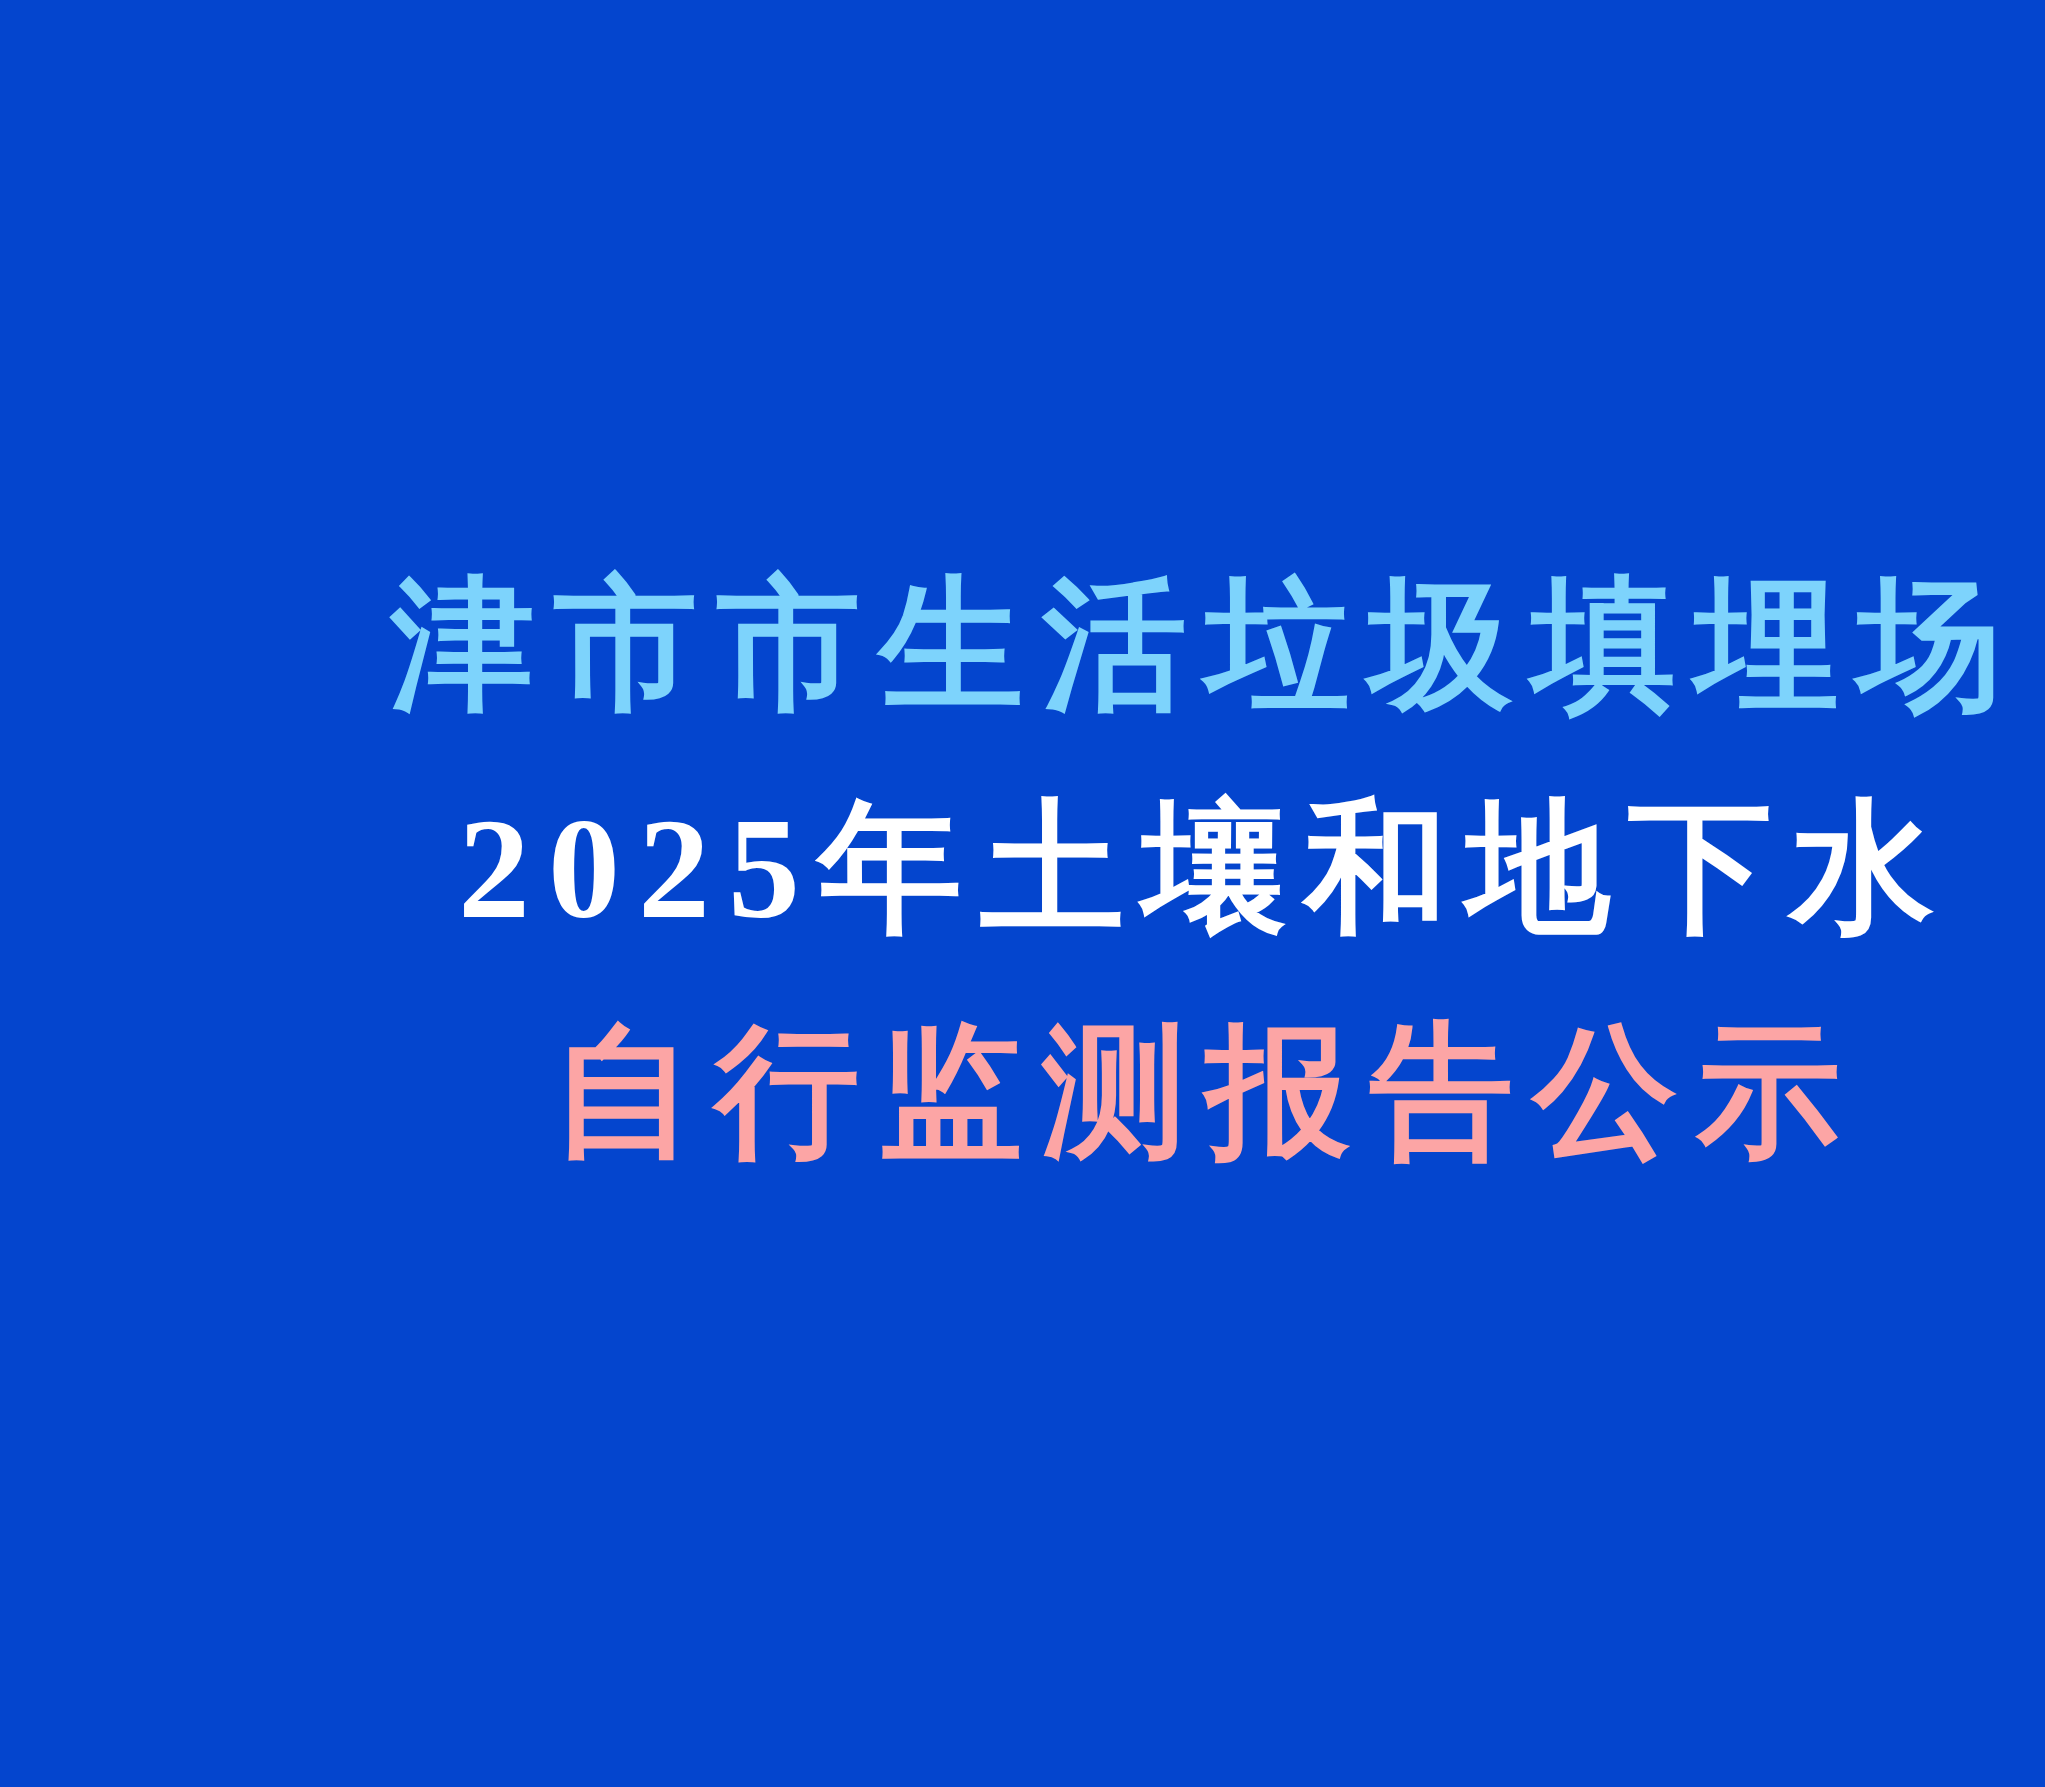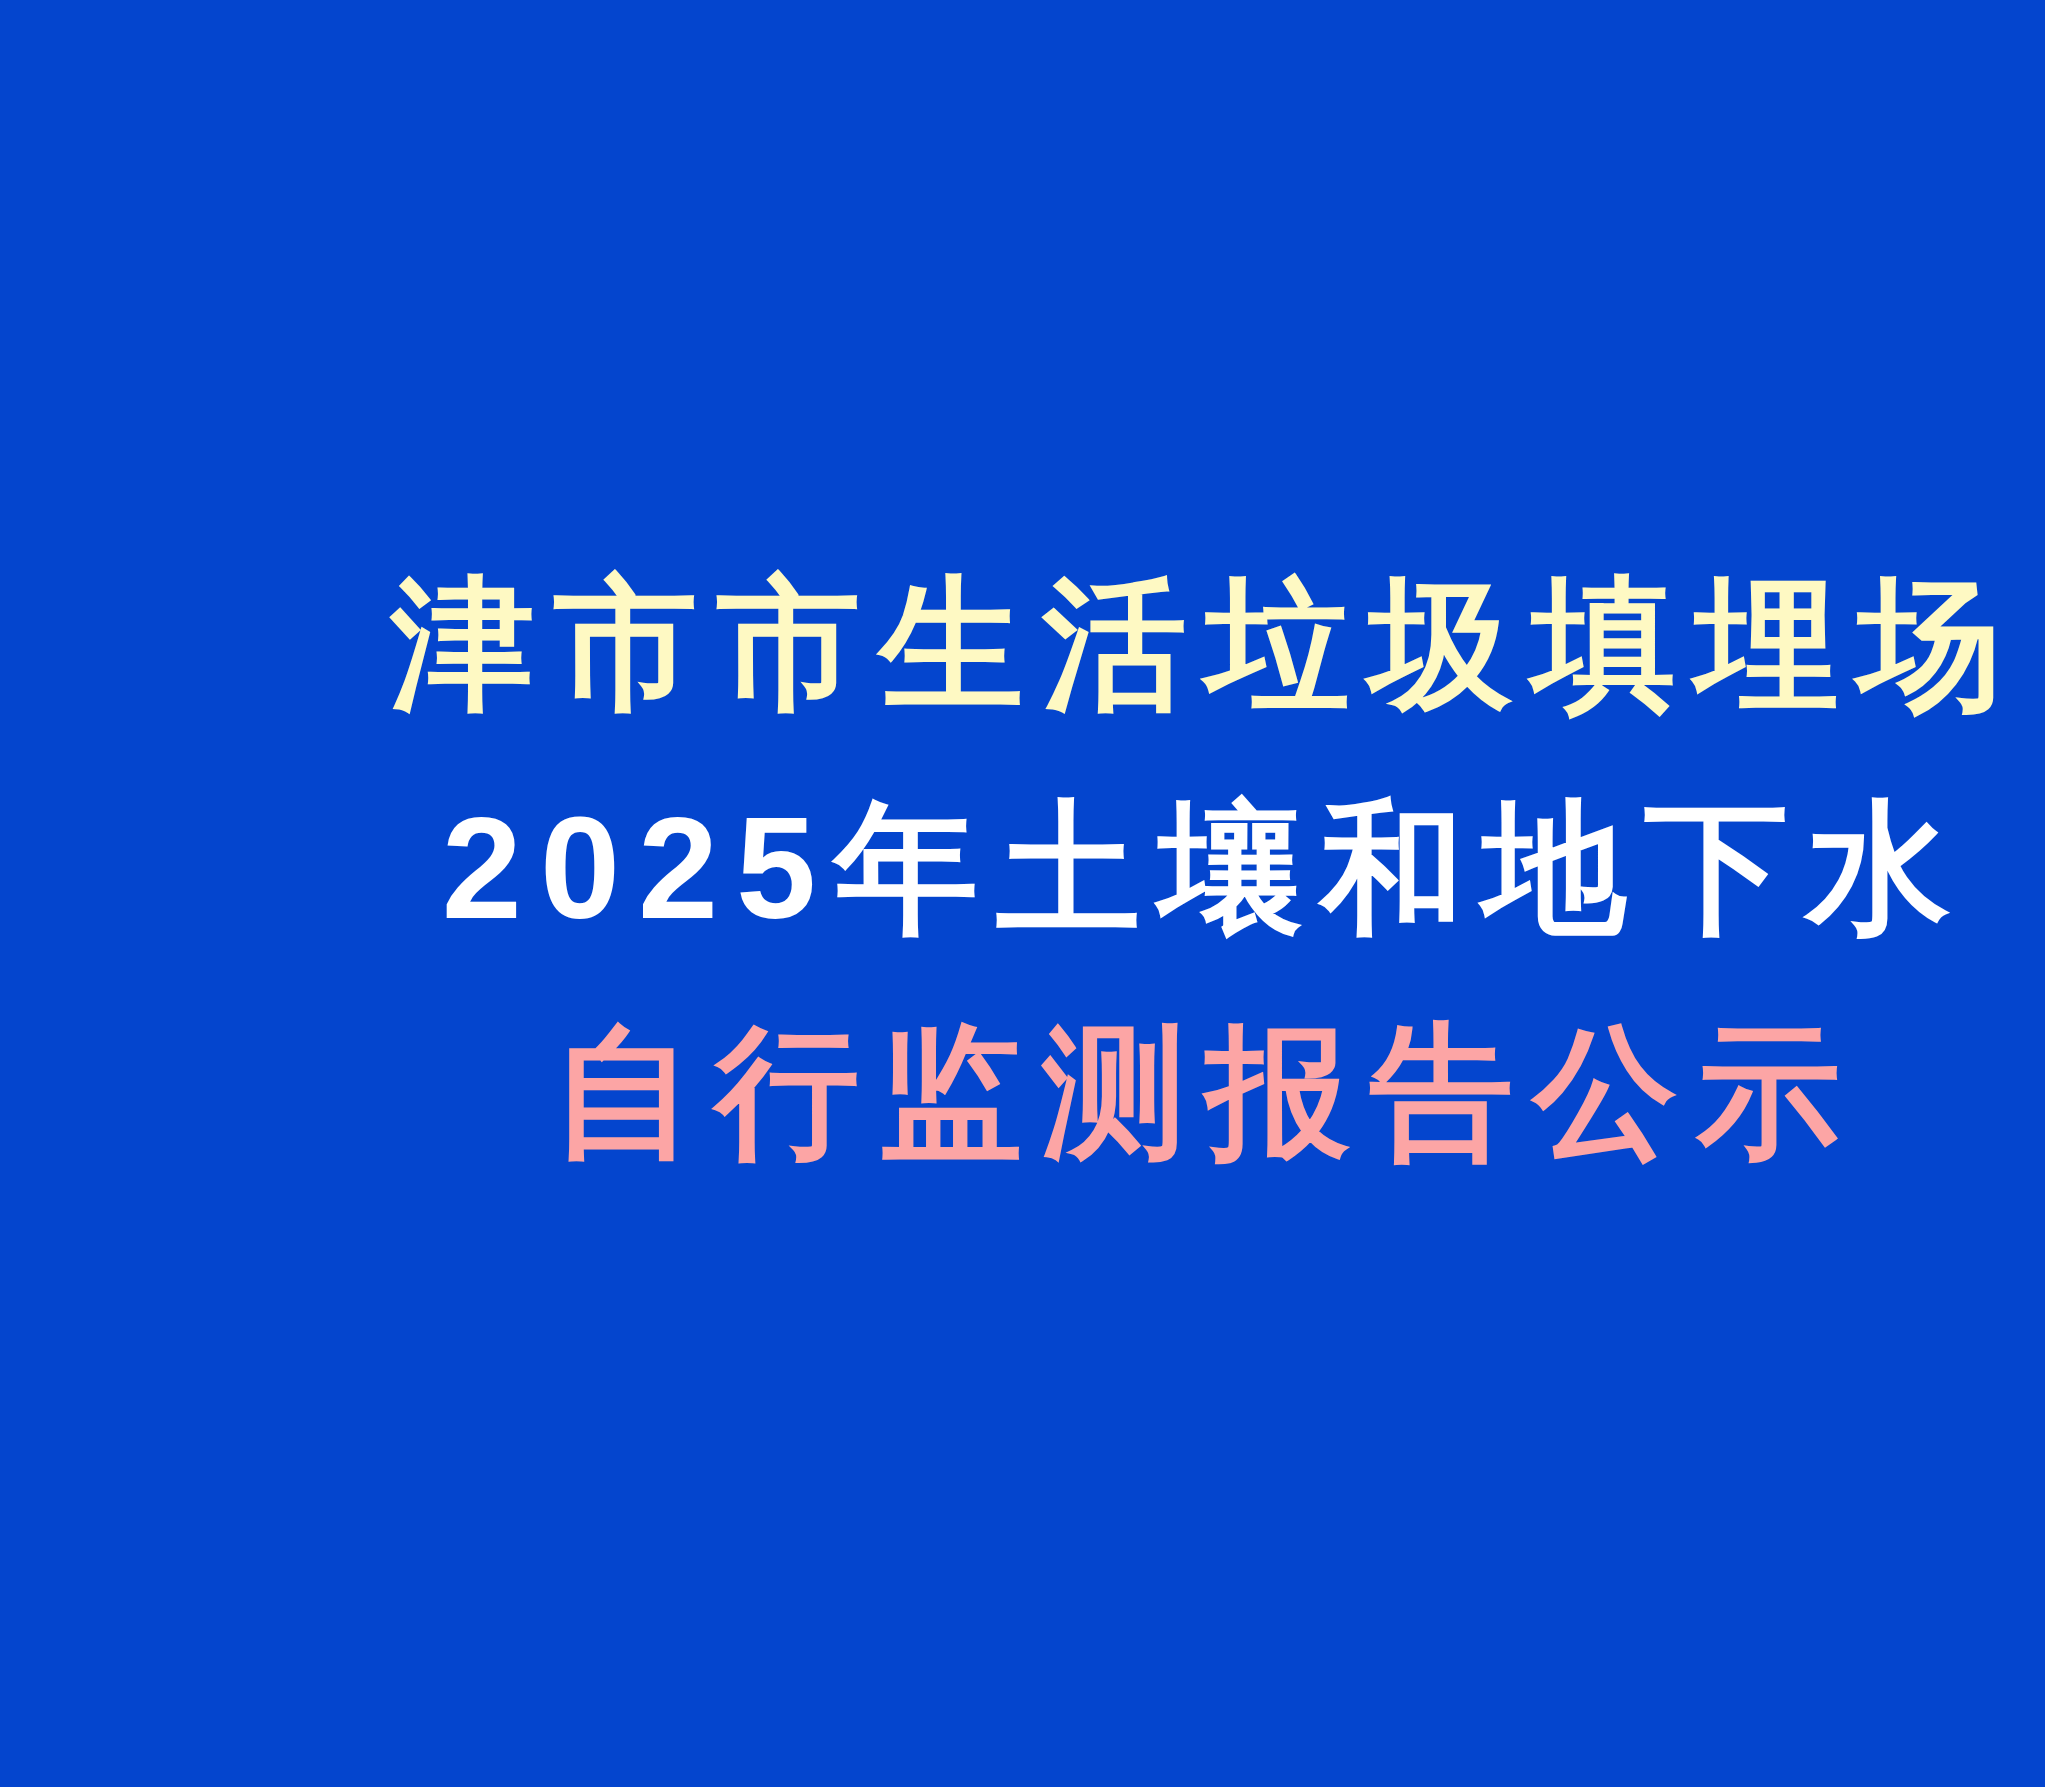--- a/index.html
+++ b/index.html
@@ -48,41 +48,42 @@
     font-size: 144px;
     letter-spacing: 19px;
     
     text-indent: 19px;
     font-family: "Liberation Sans", "DejaVu Sans", sans-serif;
     -webkit-font-smoothing: antialiased;
   }
 
   .headline-line + .headline-line {
     margin-top: 80px;
+    font-family: Liberation Serif, serif;
   }
 
   
   .headline-line--mixed {
     letter-spacing: 18px;
     text-indent: 18px;
   }
 
   .headline-line--last {
     letter-spacing: 19.6px;
     text-indent: 19.6px;
   }
 </style>
 </head>
 <body>
 
 <div class="banner-canvas" style="background: rgb(4, 69, 206);">
 
   <div class="headline-block">
 
-    <div class="headline-line" style="color: #fef9c3;">津市市生活垃圾填埋场</div>
+    <div class="headline-line" style="color: #7dd3fc;">津市市生活垃圾填埋场</div>
 
     <div class="headline-line headline-line--mixed" style="color: rgb(255, 255, 255);">2025年土壤和地下水</div>
 
     <div class="headline-line headline-line--last" style="color: #fca5a5;">自行监测报告公示</div>
 
   </div>
 
 </div>
 
 

